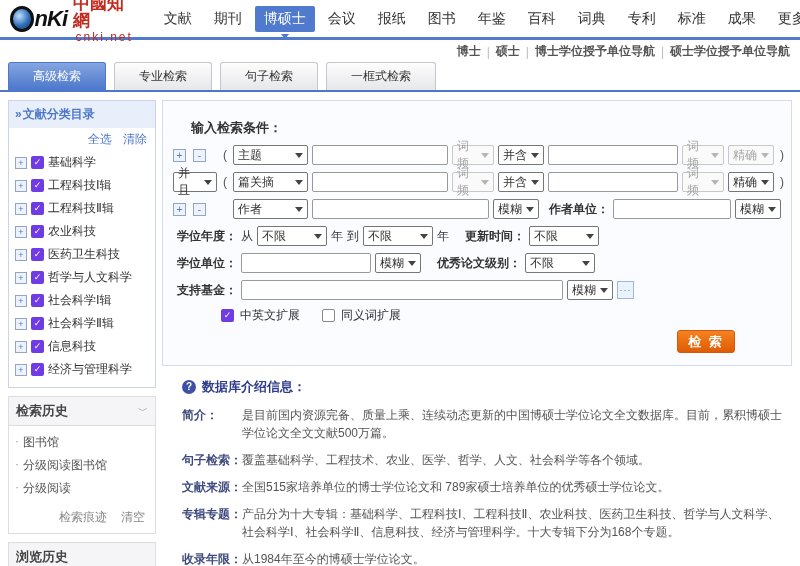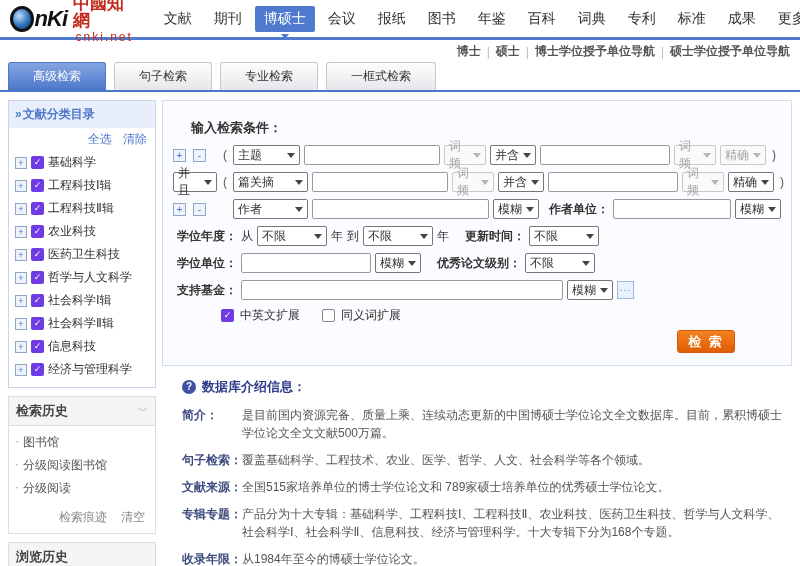--- a/index.html
+++ b/index.html
@@ -132,22 +132,22 @@
   <span class="sep">|</span>
   <a>硕士</a>
   <span class="sep">|</span>
   <a>博士学位授予单位导航</a>
   <span class="sep">|</span>
   <a>硕士学位授予单位导航</a>
 </div>
 
 <div class="tabbar">
   <span class="tab active">高级检索</span>
+  <span class="tab">专业检索</span>
   <span class="tab">句子检索</span>
-  <span class="tab">专业检索</span>
   <span class="tab">一框式检索</span>
 </div>
 
 <div class="content">
 
   <div class="sidebar">
 
     <div class="panel">
       <div class="cat-head">
         <span class="pfx">»</span><span>文献分类目录</span>
@@ -246,21 +246,21 @@
   <div class="main">
     <div class="form-panel">
       <div class="form-title">输入检索条件：</div>
 
       <div class="frow">
         <span class="lead">
           <span class="sq-btn">+</span>
           <span class="sq-btn">-</span>
         </span>
         <span class="paren">(</span>
-        <span class="sel" style="width:67px">
+        <span class="sel" style="width:75px">
           <span>主题</span>
             <span class="caret"></span>
         </span>
         <input class="txt" style="width: 136px;">
         <span class="sel dis" style="width:42px">
           <span>词频</span>
             <span class="caret"></span>
         </span>
         <span class="sel" style="width:46px">
           <span>并含</span>

